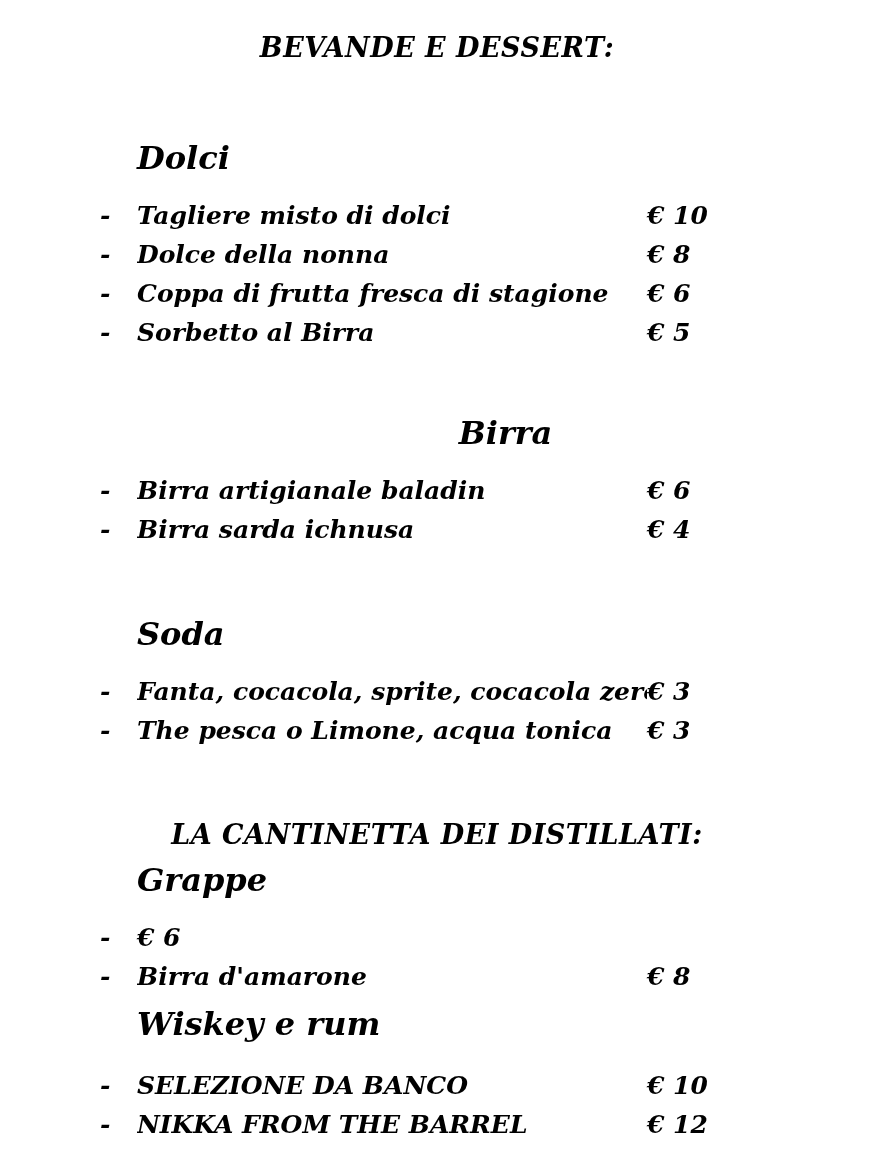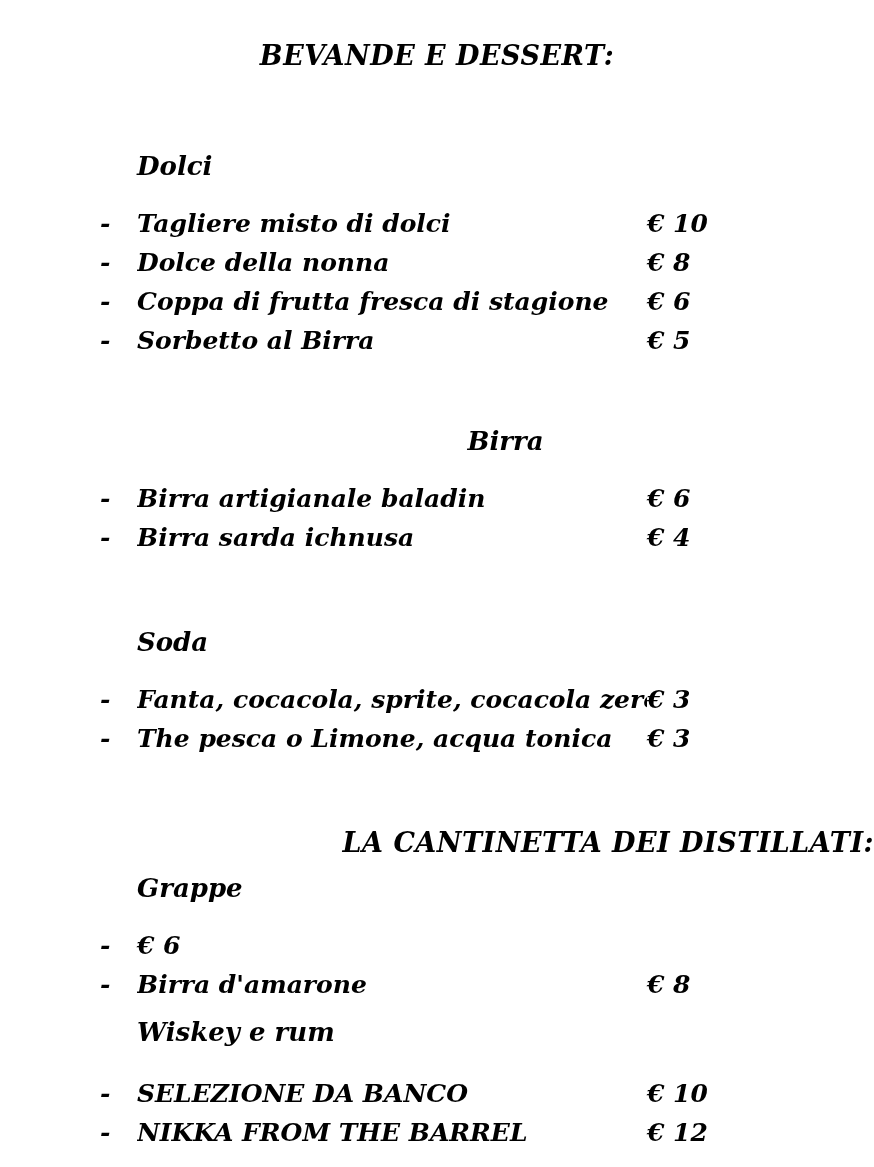--- a/index.html
+++ b/index.html
@@ -15,24 +15,24 @@
     font-style: italic;
     font-weight: bold;
   }
   .doc-title {
     text-align: center;
     font-size: 27px;
     line-height: 40px;
     letter-spacing: 0.5px;
     white-space: nowrap;
   }
-  .doc-title.first { padding-top: 36px; }
+  .doc-title.first { padding-top: 28px; }
   .group-heading {
     margin-left: 137px;
-    font-size: 26px;
+    font-size: 32px;
     line-height: 36px;
     white-space: nowrap;
   }
   .rows { }
   .row {
     display: flex;
     height: 39px;
     line-height: 39px;
     font-size: 25px;
     white-space: nowrap;
@@ -49,21 +49,21 @@
   }
   .price { flex: 0 0 auto; }
 
   
   .mt-dolci    { margin-top: 72px; }
   .mt-list1    { margin-top: 20px; }
   .mt-birra    { margin-top: 63px; text-align: center; }
   .mt-list2    { margin-top: 20px; }
   .mt-soda     { margin-top: 67px; }
   .mt-list3    { margin-top: 20px; }
-  .mt-cantina  { margin-top: 65px; text-align: right; }
+  .mt-cantina  { margin-top: 65px; }
   .mt-grappe   { margin-top: 7px; }
   .mt-list4    { margin-top: 20px; }
   .mt-wiskey   { margin-top: 10px; }
   .mt-list5    { margin-top: 24px; }
 </style>
 </head>
 <body>
 
 <div class="page">
 

